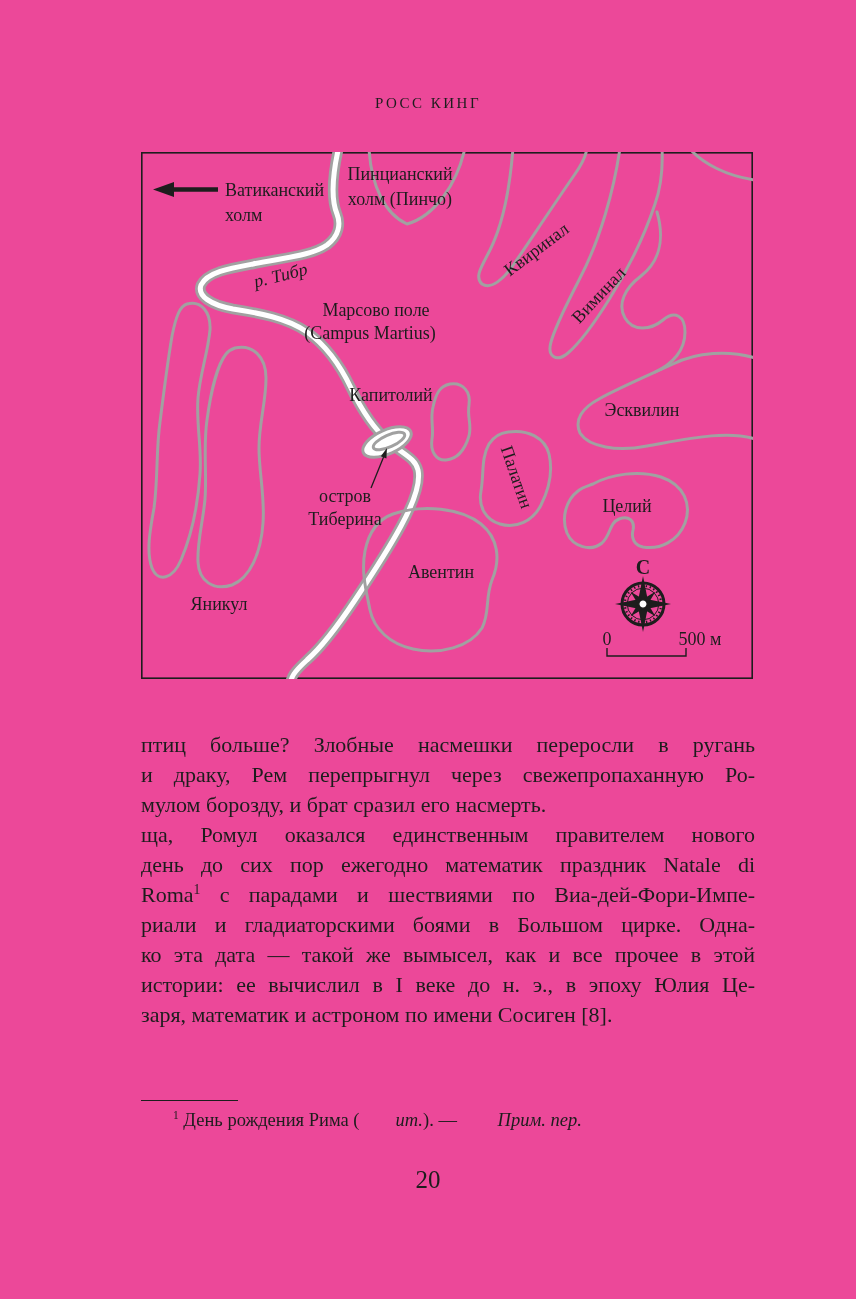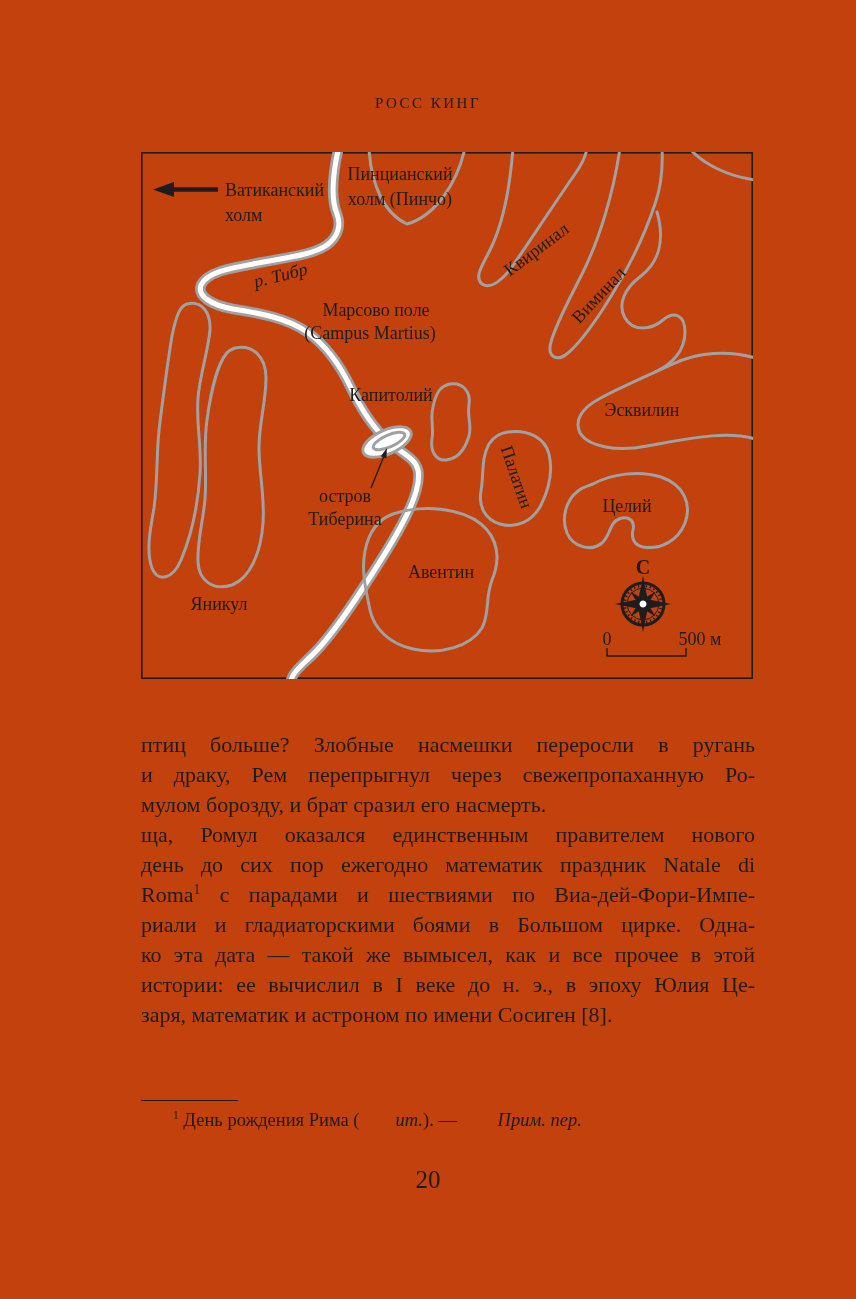--- a/index.html
+++ b/index.html
@@ -1,16 +1,16 @@
 <!DOCTYPE html>
 <html><head>
 <meta charset="utf-8">
 <style>
   html,body{margin:0;padding:0;background:#ffffff;}
-  .page{position:relative;width:856px;height:1299px;background:#c2410c;
+  .page{position:relative;width:856px;height:1299px;background:#ec4899;
         font-family:"Liberation Serif",serif;color:#1d1d1d;overflow:hidden;}
   .running-head{position:absolute;top:95px;left:0;width:100%;text-align:center;
         font-size:15px;letter-spacing:2.5px;}
   .map-wrap{position:absolute;left:141px;top:152px;width:612px;height:527px;}
   .mlabel{font-family:"Liberation Serif",serif;font-size:18px;fill:#1d1d1d;}
   .mlabel-it{font-style:italic;}
   .mlabel-b{font-weight:bold;font-size:20px;}
   .hill{fill:none;stroke:#a1a1a1;stroke-width:3;stroke-linecap:round;stroke-linejoin:round;}
   .riverband{fill:none;stroke:#a1a1a1;stroke-width:10.5;stroke-linecap:butt;}
   .rivercore{fill:none;stroke:#ffffff;stroke-width:5;stroke-linecap:butt;}

